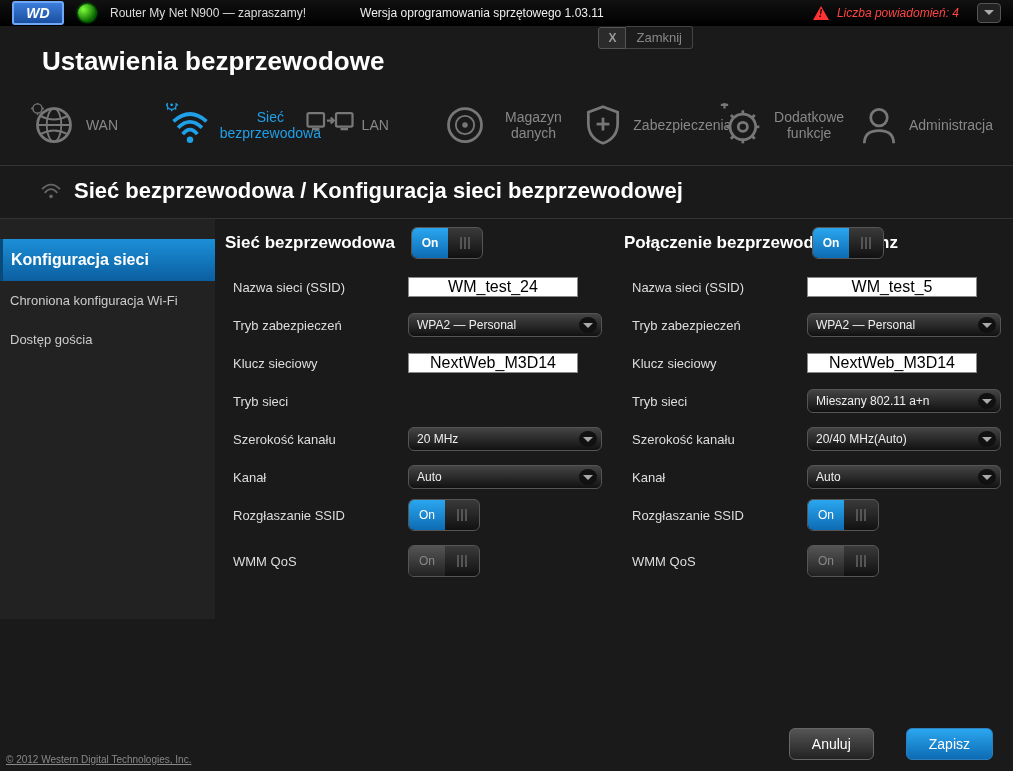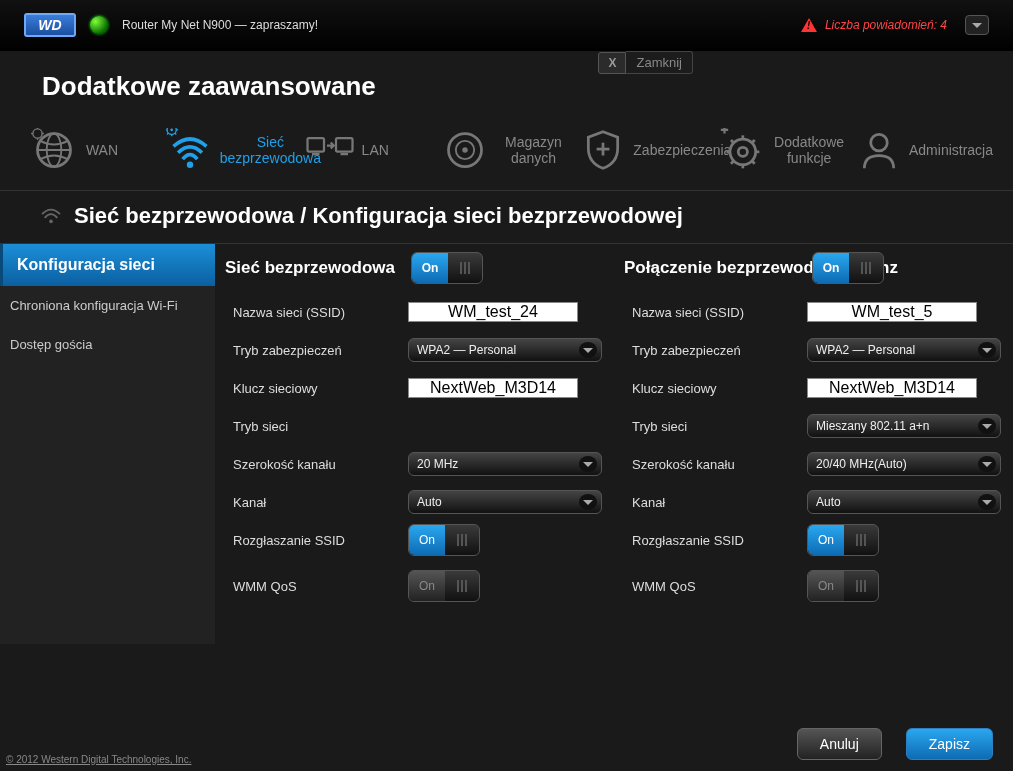--- a/index.html
+++ b/index.html
@@ -6,25 +6,25 @@
   body {
     width: 1013px; height: 771px;
     background: #1a1a1a;
     font-family: Arial, Helvetica, sans-serif;
     color: #ccc;
     overflow: hidden;
     position: relative;
   }
   
   .topbar {
-    height: 51px;
+    height: 26px;
     background: linear-gradient(#111, #000);
     border-bottom: 1px solid #000;
     display: flex; align-items: center;
-    padding: 0 24px;
+    padding: 0 12px;
     font-size: 12px;
     gap: 14px;
   }
   .wd-logo {
     width: 52px; height: 24px;
     background: linear-gradient(#3b7ddb, #1a4fa0);
     border: 2px solid #6fa8f7;
     border-radius: 3px;
     color: #fff; font-weight: bold; font-size: 14px;
     display: flex; align-items: center; justify-content: center;
@@ -115,21 +115,22 @@
     width: 215px; background: #222; border-right: none;
     padding-top: 0;
   }
   .sidebar .sb-item {
     padding: 12px 10px; font-size: 13px; color: #ccc; cursor: pointer;
   }
   .sidebar .sb-item.active {
     background: linear-gradient(#1c8fd8, #0b5fa0);
     color: #fff; font-weight: bold; font-size: 16px;
     border-left: 3px solid #0a4a7a;
-    padding: 12px 14px;
+    padding: 12px 8px;
+    margin-top: 20px;
   }
   .cols {
     flex: 1; display: flex; padding: 10px 10px 0 10px; gap: 20px;
   }
   .col { flex: 1; }
   .col-head {
     display: flex; align-items: center; gap: 8px;
     font-size: 17px; font-weight: bold; color: #fff;
     margin-bottom: 18px;
     position: relative;
@@ -182,56 +183,57 @@
   .toggle .grip {
     flex: 1; display: flex; align-items: center; justify-content: center; gap: 2px;
   }
   .toggle .grip span { width: 2px; height: 12px; background: #555; }
   
   .footer {
     position: absolute; bottom: 0; left: 0; right: 0;
     height: 54px;
     display: flex; align-items: center; justify-content: flex-end;
     padding: 0 20px;
-    gap: 24px;
+    gap: 8px;
   }
   .btn {
     height: 32px; padding: 0 22px; border-radius: 6px;
     font-size: 14px; color: #fff; display: flex; align-items: center; justify-content: center;
     cursor: pointer;
   }
   .btn-cancel { background: linear-gradient(#555, #222); border: 1px solid #666; }
-  .btn-save { background: linear-gradient(#2aa7f0, #0d6bb3); border: 1px solid #2d7fbf; }
+  .btn-save { background: linear-gradient(#2aa7f0, #0d6bb3); border: 1px solid #2d7fbf; margin-left: 24px; }
   .copyright {
     position: absolute; left: 6px; bottom: 6px;
     font-size: 10px; color: #888; text-decoration: underline;
   }
 </style>
 </head>
 <body>
 
 <div class="topbar">
   <div class="wd-logo">WD</div>
   <div class="status-dot"></div>
   <div class="top-text">Router My Net N900 — zapraszamy!</div>
+  <div class="top-fw">Wersja oprogramowania sprzętowego 1.03.11</div>
   <div class="top-alert">
     <div class="alert-tri"></div>
     <span>Liczba powiadomień: 4</span>
     <div class="chev-btn">
       <div class="chev-down"></div>
     </div>
   </div>
 </div>
 
 <div class="header">
   <div class="close-tab">
     <div class="close-x">X</div>
     <div class="close-lbl">Zamknij</div>
   </div>
-  <h1>Dodatkowe zaawansowane</h1>
+  <h1>Ustawienia bezprzewodowe</h1>
 </div>
 
 <div class="navrow">
   <div class="nav-item">
     <div class="nav-ico">
       <svg viewBox="0 0 48 48">
           <g class="gear-small">
             <circle cx="6" cy="6" r="5" fill="none" stroke="#777" stroke-width="1.5"></circle>
             <g stroke="#777" stroke-width="1.5">
               <line x1="6" y1="-1" x2="6" y2="1"></line>

